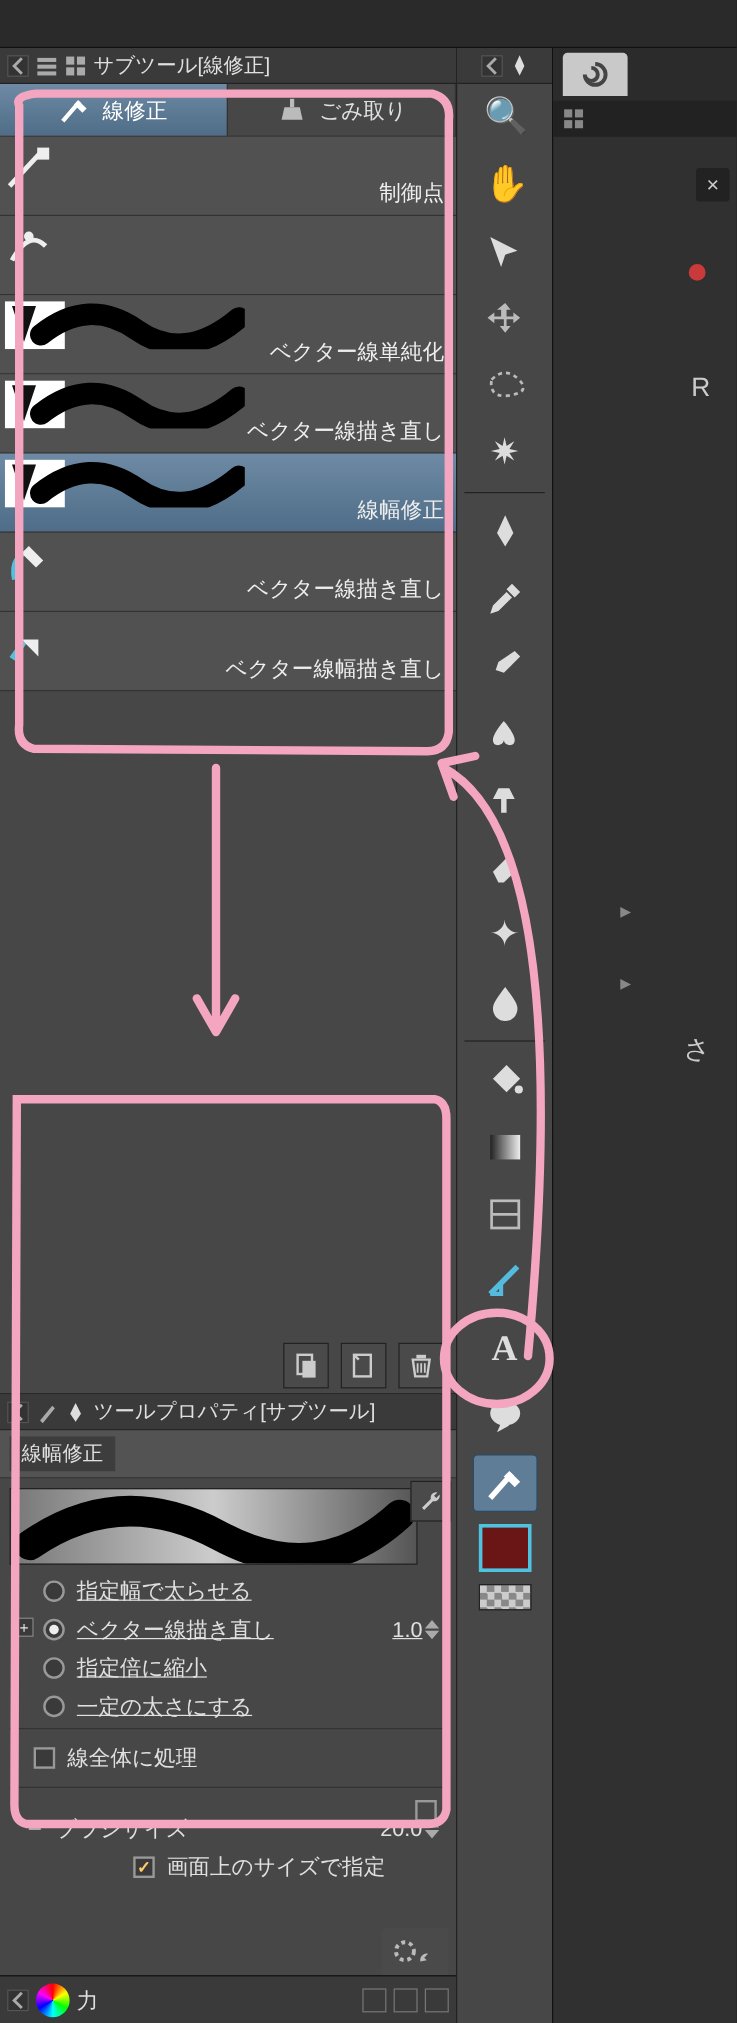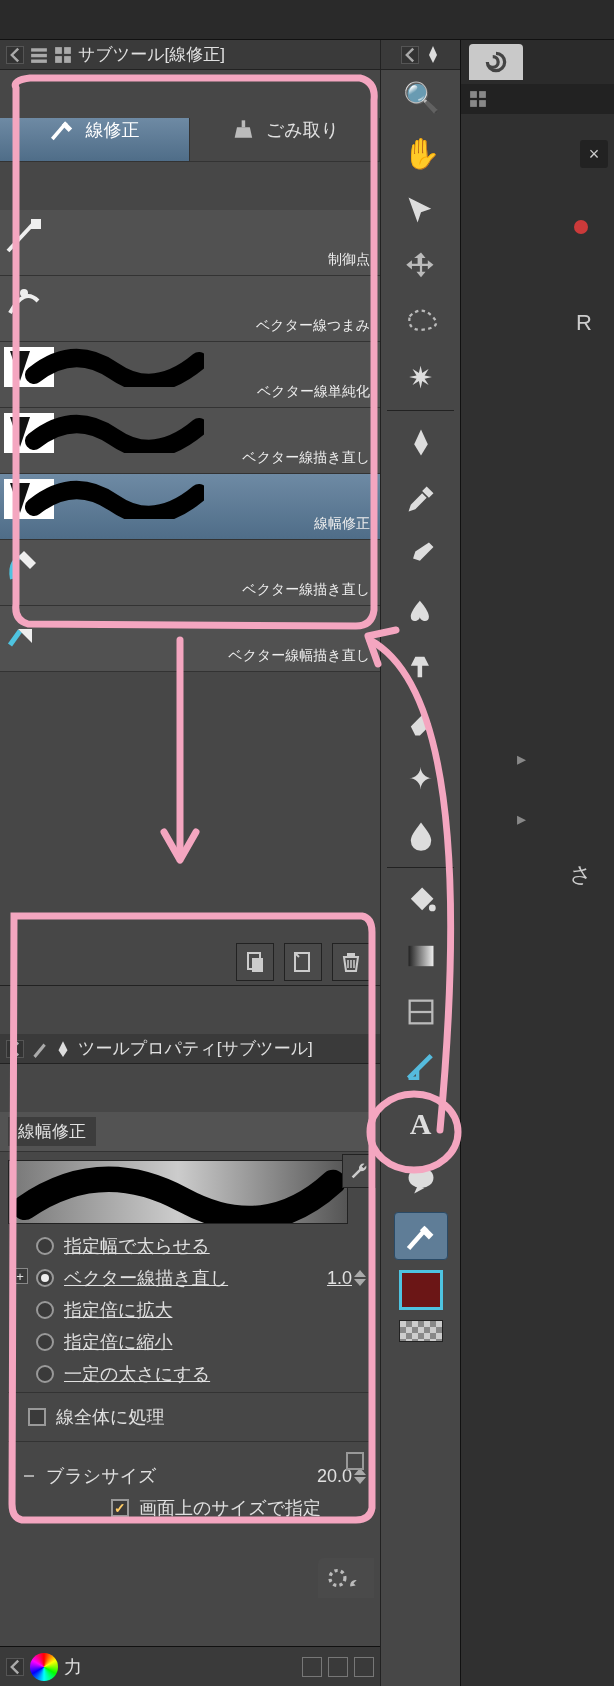--- a/index.html
+++ b/index.html
@@ -13,21 +13,21 @@
     overflow: hidden;
     position: relative;
   }
   .topbar {
     height: 40px;
     background: #2a2a2a;
     border-bottom: 1px solid #111;
     display: flex;
   }
   .main-row { display: flex; height: calc(100% - 40px); }
-  .left-col { width: 380px; display: flex; flex-direction: column; background: #474747; gap: 48px; }
+  .left-col { width: 380px; display: flex; flex-direction: column; background: #474747; }
   .mid-col { width: 80px; background: #474747; border-left: 1px solid #222; display:flex; flex-direction:column; }
   .right-col { flex:1; background: #303030; border-left: 1px solid #111; position:relative; }
   .panel-header {
     height: 30px;
     background: #3a3a3a;
     display: flex; align-items: center;
     padding: 0 6px;
     font-size: 17px;
     border-bottom: 1px solid #222;
     gap:6px;
@@ -36,42 +36,42 @@
     width: 18px; height: 18px;
     background: #333;
     border: 1px solid #555;
     display:inline-flex; align-items:center; justify-content:center;
   }
   .mini-icon { width:18px; height:18px; display:inline-block; }
   .tabs-row {
     display:flex; height:44px; background:#474747; border-bottom:1px solid #333;
   }
   .tab {
-    flex:1; display:flex; align-items:flex-start; justify-content:center; gap:8px;
+    flex:1; display:flex; align-items:center; justify-content:center; gap:8px;
     border-right:1px solid #333;
   }
   .tab.active {
     background: linear-gradient(#6e8aa4,#4f6d88);
     color:#fff;
   }
   .tab .icon-slot {
     width:28px; height:24px; display:flex; align-items:center; justify-content:center;
   }
   .subtool-list { flex:0 0 auto; }
   .subtool-item {
     height: 66px;
     border-bottom:1px solid #333;
     background:#515151;
     position:relative;
     display:flex; flex-direction:column; justify-content:flex-end;
     padding: 4px 10px 6px 10px;
   }
   .subtool-item.selected { background: linear-gradient(#6e8aa4,#4f6d88); }
   .subtool-item .label {
-    text-align:right; font-size:14px; color:#eee;
+    text-align:right; font-size:18px; color:#eee;
     white-space:nowrap;
   }
   .subtool-item .icon-area {
     position:absolute; left:4px; top:4px; width:220px; height:42px;
     display:flex; align-items:center;
   }
   .stroke-preview {
     width:200px; height:40px; position:relative;
   }
   .stroke-preview svg { width:100%; height:100%; }
@@ -288,21 +288,20 @@
         <div class="label">制御点</div>
       </div>
 
       <div class="subtool-item">
         <div class="icon-area">
           <svg viewBox="0 0 40 40" width="40" height="40">
               <path d="M6 32 Q20 6 34 20" stroke="#eee" stroke-width="4" fill="none"></path>
               <circle cx="20" cy="12" r="4" fill="#eee"></circle>
             </svg>
         </div>
-        <div class="label">ベクター線つまみ</div>
       </div>
 
       <div class="subtool-item">
         <div class="icon-area">
           <div class="stroke-preview"><svg viewBox="0 0 200 40">
                 <rect x="0" y="0" width="50" height="40" fill="#fff"></rect>
                 <path d="M6 4l10 30 10-30" fill="#111"></path>
                 <path d="M30 28 Q70 -4 110 24 T195 14" stroke="#000" stroke-width="18" fill="none" stroke-linecap="round"></path>
               </svg></div>
         </div>
@@ -427,24 +426,20 @@
             <span class="num-field">
               <span class="val">1.0</span>
               <span class="spinner">
                   <div class="up"></div>
                   <div class="dn"></div>
                 </span>
             </span>
           </div>
           <div class="indent-bar"></div>
 
-          <div class="radio-row">
-            <span class="radio-dot"></span>
-            <span>指定倍に拡大</span>
-          </div>
           <div class="indent-bar"></div>
 
           <div class="radio-row">
             <span class="radio-dot"></span>
             <span>指定倍に縮小</span>
           </div>
           <div class="indent-bar"></div>
 
           <div class="radio-row">
             <span class="radio-dot"></span>

